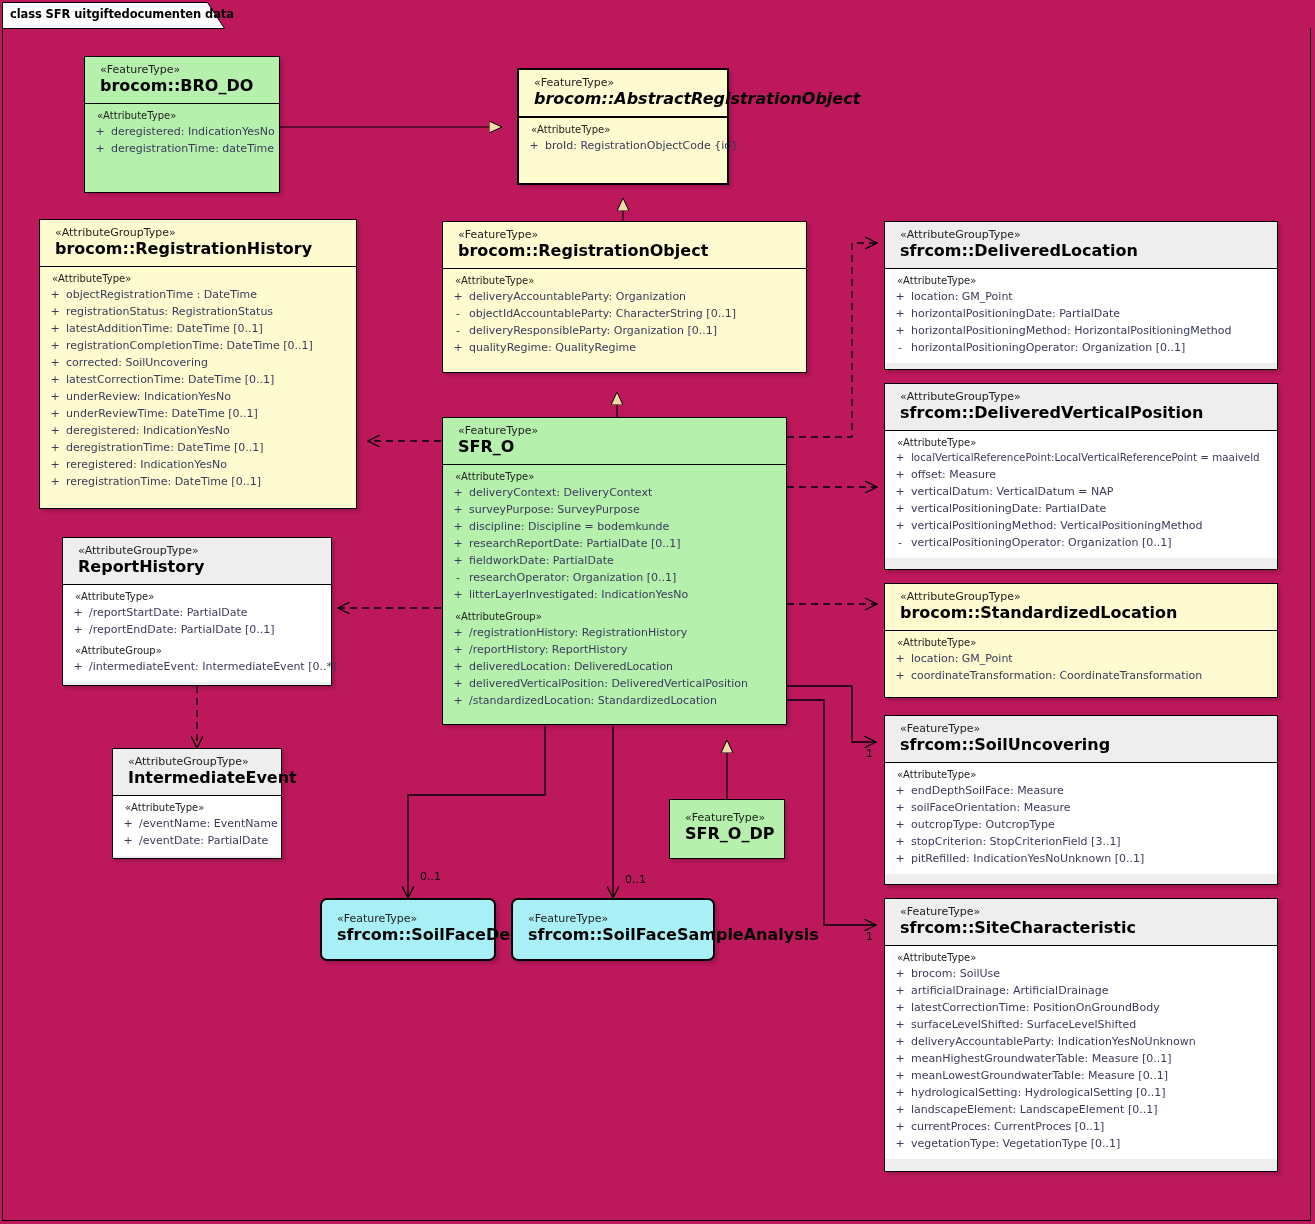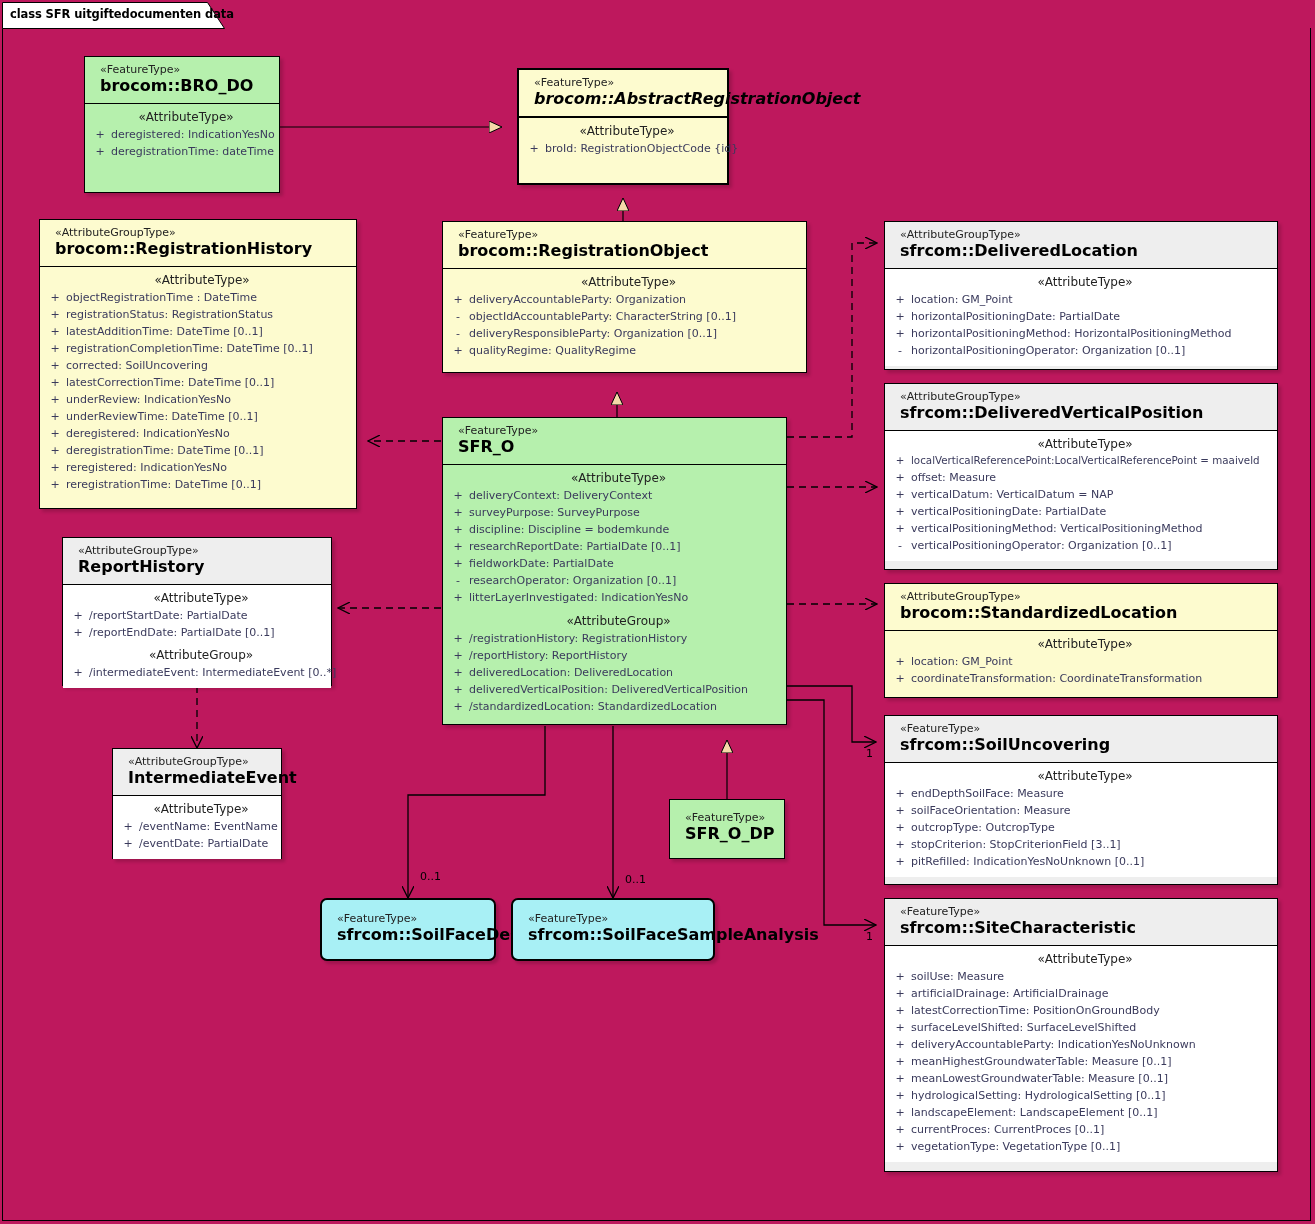--- a/index.html
+++ b/index.html
@@ -16,21 +16,21 @@
   
   #links{position:absolute;left:0;top:0;width:1315px;height:1224px;pointer-events:none;}
 
   
   .cls{position:absolute;box-sizing:border-box;border:1px solid #000;box-shadow:3px 3px 3px rgba(0,0,0,0.16);}
   .cls .head{padding:6px 6px 7px 15px;text-align:left;line-height:1.22;}
   .cls .stereo{font-size:11px;color:#222;}
   .cls .cname{font-size:16px;font-weight:bold;color:#000;}
   .cls .cname.italic{font-style:italic;}
   .cls .body{border-top:1px solid #000;padding:6px 4px 7px 4px;}
-  .grp{font-size:12px;color:#222;margin:0 0 2px 8px;text-align:center;}
+  .grp{font-size:10px;color:#222;margin:0 0 2px 8px;}
   .attr{font-size:11px;color:#3a3a5c;line-height:1.55;white-space:nowrap;display:flex;}
   .attr .vis{display:inline-block;width:22px;text-align:center;color:#3a3a5c;flex:0 0 22px;}
   .attr .txt{display:inline-block;}
 
   
   .green{background:#b6f0ad;}
   .green .body{background:#b6f0ad;}
   .yellow{background:#fdfbcf;}
   .yellow .body{background:#fdfbcf;}
   .grey{background:#eeeeee;}
@@ -426,21 +426,21 @@
 
   <div class="cls grey" style="left:884px;top:898px;width:394px;height:274px;">
     <div class="head">
       <div class="stereo">«FeatureType»</div>
       <div class="cname">sfrcom::SiteCharacteristic</div>
     </div>
     <div class="body">
       <div class="grp">«AttributeType»</div>
       <div class="attr">
           <span class="vis">+</span>
-          <span class="txt">soilUse: Measure</span>
+          <span class="txt">brocom: SoilUse</span>
         </div>
       <div class="attr">
           <span class="vis">+</span>
           <span class="txt">artificialDrainage: ArtificialDrainage</span>
         </div>
       <div class="attr">
           <span class="vis">+</span>
           <span class="txt">latestCorrectionTime: PositionOnGroundBody</span>
         </div>
       <div class="attr">

